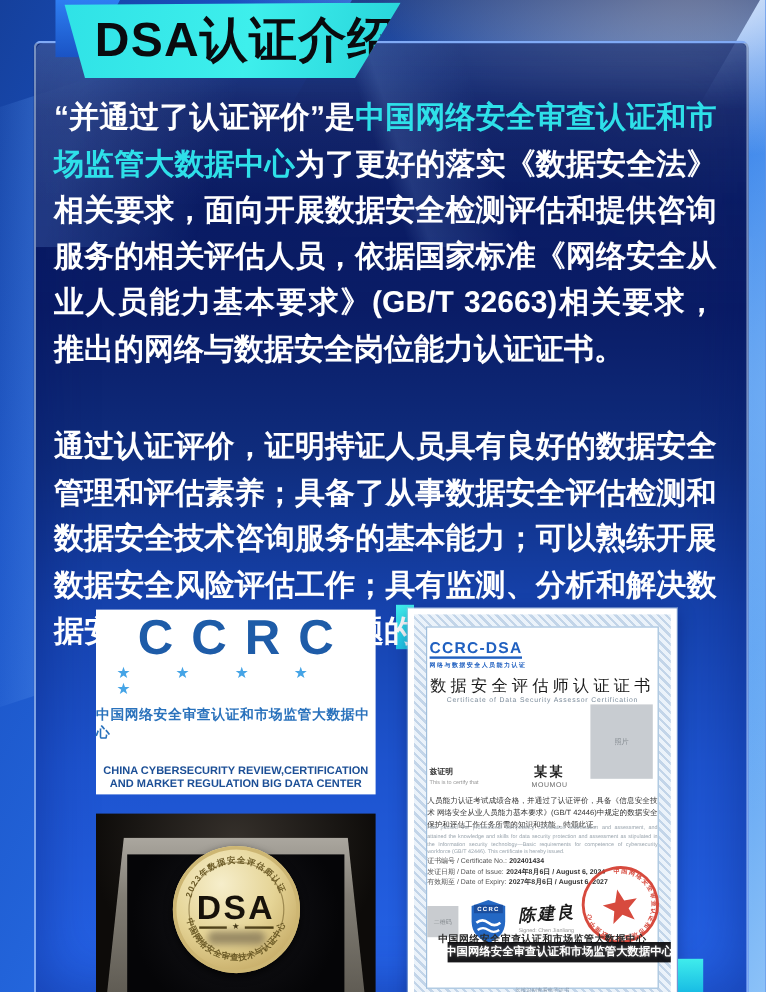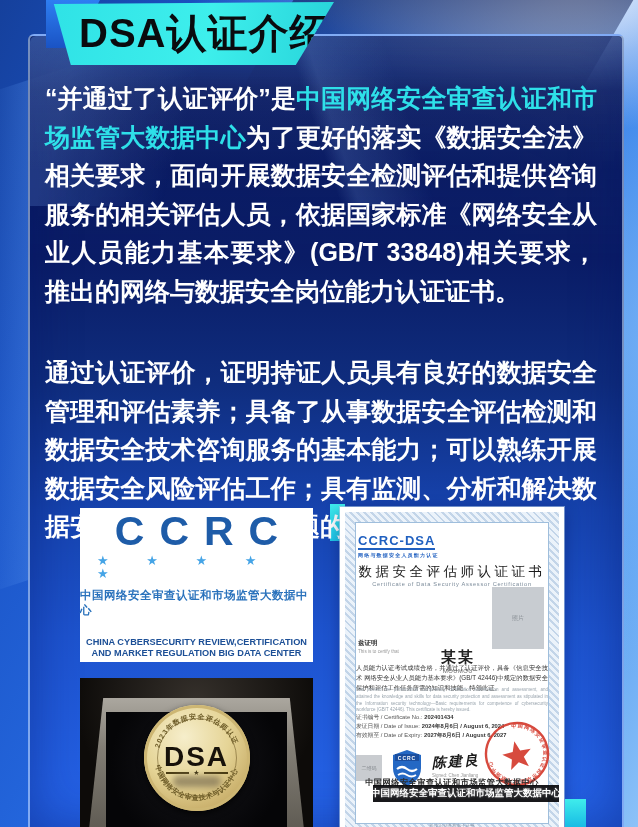--- a/index.html
+++ b/index.html
@@ -109,21 +109,21 @@
     font-size:13.5px; font-weight:400; color:#1B1B1B; letter-spacing:3.5px; }
   .cert-title-en { position:absolute; left:0; right:0; top:58px; text-align:center;
     font-size:5.7px; color:#7A8A99; letter-spacing:.7px; }
   .cert-photo { position:absolute; right:4px; top:64px; width:52px; height:62px; background:#C8CCD1;
     display:flex; align-items:center; justify-content:center; }
   .cert-photo-label { font-size:6px; color:#868C92; }
   .cert-certify { position:absolute; left:2px; top:116px; }
   .cert-certify-cn { font-size:6.5px; font-weight:700; color:#333; }
   .cert-certify-en { font-size:4.6px; color:#999; margin-top:1px; }
   .cert-name { position:absolute; left:72px; top:113px; width:60px; text-align:center; }
-  .cert-name-cn { font-size:15px; font-weight:800; color:#222; letter-spacing:2px;margin-top:12px; }
+  .cert-name-cn { font-size:11px; font-weight:800; color:#222; letter-spacing:2px; }
   .cert-name-en { font-size:5.8px; color:#666; letter-spacing:.5px; margin-top:1px; }
   .cert-body-cn { position:absolute; left:0; right:0; top:140px;
     font-size:6.3px; color:#333; line-height:1.55; text-align:justify; }
   .cert-body-en { position:absolute; left:0; right:0; top:164px;
     font-size:4.5px; color:#9AA5AE; line-height:1.5; text-align:justify; }
   .cert-detail { position:absolute; left:0; font-size:5.8px; color:#555; }
   .cert-detail b { color:#333; font-weight:700; margin-left:2px; }
   .d1 { top:190px; } .d2 { top:199px; } .d3 { top:208px; }
   .cert-qr { position:absolute; left:0; top:232px; width:26px; height:26px; background:#C9CCD0;
     display:flex; align-items:center; justify-content:center; font-size:5px; color:#84898e; }
@@ -154,21 +154,21 @@
   <div class="panel-glass"></div>
 </div>
 
 <div class="banner">
   <div class="banner-accent"></div>
   <div class="banner-plate">
     <span class="banner-title">DSA认证介绍</span>
   </div>
 </div>
 
-<p class="para para1"><span>“并通过了认证评价”是</span><span class="hl">中国网络安全审查认证和市场监管大数据中心</span><span>为了更好的落实《数据安全法》相关要求，面向开展数据安全检测评估和提供咨询服务的相关评估人员，依据国家标准《网络安全从业人员能力基本要求》(GB/T 33848)相关要求，推出的网络与数据安全岗位能力认证证书。</span></p>
+<p class="para para1"><span>“并通过了认证评价”是</span><span class="hl">中国网络安全审查认证和市场监管大数据中心</span><span>为了更好的落实《数据安全法》相关要求，面向开展数据安全检测评估和提供咨询服务的相关评估人员，依据国家标准《网络安全从业人员能力基本要求》(GB/T 32663)相关要求，推出的网络与数据安全岗位能力认证证书。</span></p>
 
 <p class="para para2">通过认证评价，证明持证人员具有良好的数据安全管理和评估素养；具备了从事数据安全评估检测和数据安全技术咨询服务的基本能力；可以熟练开展数据安全风险评估工作；具有监测、分析和解决数据安全保护相关技术问题的能力。</p>
 
 <div class="ccrc-card">
   <div class="ccrc-acronym">CCRC</div>
   <div class="ccrc-stars">★ ★ ★ ★ ★</div>
   <div class="ccrc-cn">中国网络安全审查认证和市场监管大数据中心</div>
   <div class="ccrc-en">
     <div>CHINA CYBERSECURITY REVIEW,CERTIFICATION</div>
     <div>AND MARKET REGULATION BIG DATA CENTER</div>

